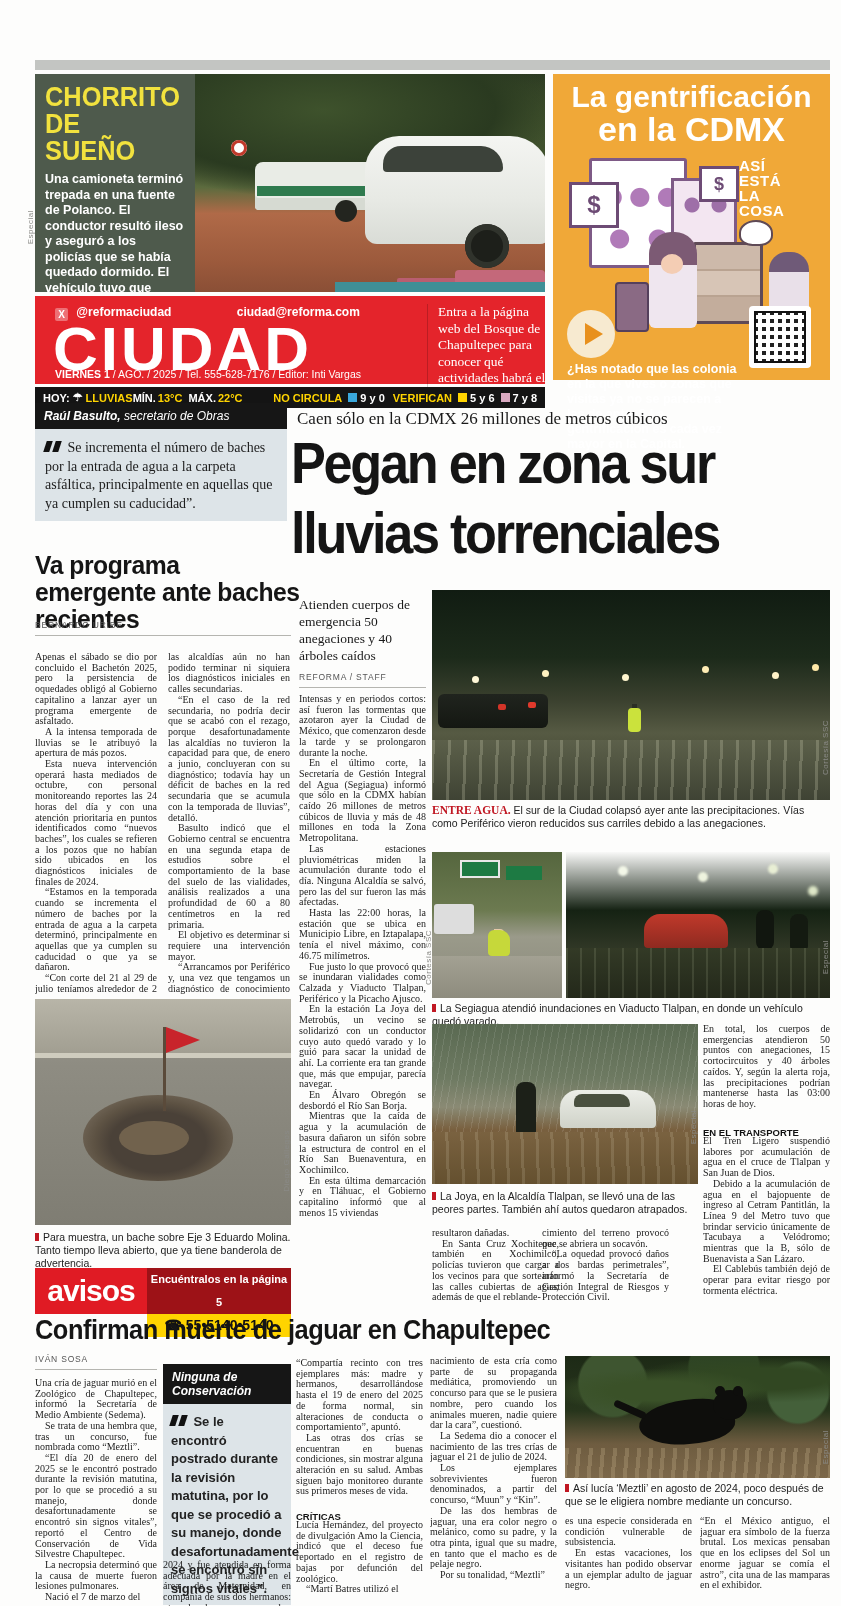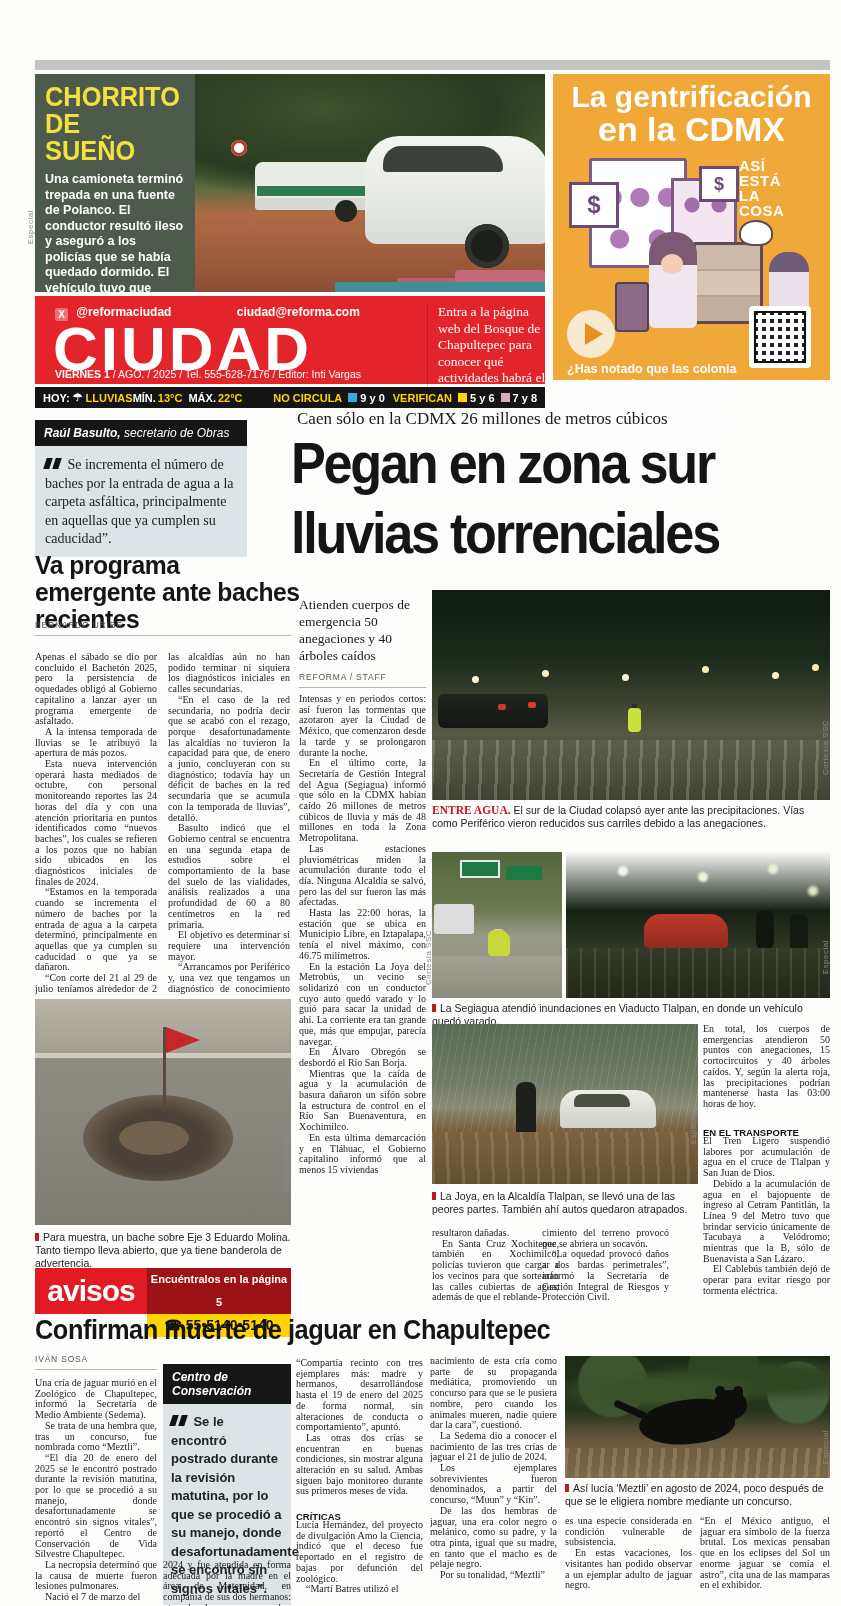--- a/index.html
+++ b/index.html
@@ -151,21 +151,21 @@
     <span class="wx-y">NO CIRCULA</span>
     <span class="sq" style="background:#3aa8dc;"></span>
     <span>9 y 0</span>
     <span class="wx-y" style="margin-left:8px;">VERIFICAN</span>
     <span class="sq" style="background:#ffd400;"></span>
     <span>5 y 6</span>
     <span class="sq" style="background:#d9a9c0;"></span>
     <span>7 y 8</span>
   </div>
 
-  <div class="abs" style="left:35px;top:420px;width:212px;">
+  <div class="abs" style="left:35px;top:403px;width:252px;">
     <div class="qhead">
       <b>Raúl Basulto,</b><span> secretario de Obras</span>
     </div>
     <div class="qbody">
       <span class="qmarks"><span></span><span></span></span>
       <span class="qtext-serif">Se incrementa el número de baches por la entrada de agua a la carpeta asfáltica, principalmente en aquellas que ya cumplen su caducidad”.</span>
     </div>
   </div>
 
   <div class="hl abs" style="left:35px;top:552px;width:280px;font-size:26px;line-height:27px;letter-spacing:-.5px;transform:scaleX(.95);">Va programa emergente ante baches recientes</div>
@@ -215,20 +215,21 @@
     <div>lluvias torrenciales</div>
   </div>
 
   <div class="deck abs" style="left:299px;top:596px;width:127px;">Atienden cuerpos de emergencia 50 anegaciones y 40 árboles caídos</div>
   <div class="byline abs" style="left:299px;top:672px;width:127px;">REFORMA / STAFF</div>
   <div class="body-text abs" style="left:299px;top:694px;width:127px;height:626px;">
       <p>Intensas y en periodos cortos: así fueron las tormentas que azotaron ayer la Ciudad de México, que comenzaron desde la tarde y se prolongaron durante la noche.</p>
       <p>En el último corte, la Secretaría de Gestión Integral del Agua (Segiagua) informó que sólo en la CDMX habían caído 26 millones de metros cúbicos de lluvia y más de 48 millones en toda la Zona Metropolitana.</p>
       <p>Las estaciones pluviométricas miden la acumulación durante todo el día. Ninguna Alcaldía se salvó, pero las del sur fueron las más afectadas.</p>
       <p>Hasta las 22:00 horas, la estación que se ubica en Municipio Libre, en Iztapalapa, tenía el nivel máximo, con 46.75 milímetros.</p>
+      <p>Fue justo lo que provocó que se inundaran vialidades como Calzada y Viaducto Tlalpan, Periférico y la Picacho Ajusco.</p>
       <p>En la estación La Joya del Metrobús, un vecino se solidarizó con un conductor cuyo auto quedó varado y lo guió para sacar la unidad de ahí. La corriente era tan grande que, más que empujar, parecía navegar.</p>
       <p>En Álvaro Obregón se desbordó el Río San Borja.</p>
       <p>Mientras que la caída de agua y la acumulación de basura dañaron un sifón sobre la estructura de control en el Río San Buenaventura, en Xochimilco.</p>
       <p>En esta última demarcación y en Tláhuac, el Gobierno capitalino informó que al menos 15 viviendas</p>
     </div>
 
   <div class="photo" style="left:432px;top:590px;width:398px;height:210px;background:linear-gradient(180deg,#111c12 0%,#1c2a1a 32%,#3a402e 52%,#565a43 68%,#454936 84%,#33372a 100%);">
     <div class="shape" style="left:40px;top:86px;width:7px;height:7px;border-radius:50%;background:#fff8d8;box-shadow:70px -6px 0 #fff2c0,150px -2px 0 #fff6cf,230px -10px 0 #ffedb5,300px -4px 0 #fff3c8,340px -12px 0 #ffe9a8;filter:blur(.4px);"></div>
     <div class="shape" style="left:6px;top:104px;width:110px;height:34px;background:linear-gradient(180deg,#20241e,#141712);border-radius:6px;box-shadow:8px 44px 0 -4px #1b1f19;"></div>
     <div class="shape" style="left:96px;top:112px;width:8px;height:6px;border-radius:2px;background:#e0392c;box-shadow:-30px 2px 0 #d33428,16px 46px 0 #c52f24;"></div>
@@ -294,21 +295,21 @@
   <div class="body-text abs" style="left:35px;top:1378px;width:122px;height:224px;">
       <p>Una cría de jaguar murió en el Zoológico de Chapultepec, informó la Secretaría de Medio Ambiente (Sedema).</p>
       <p>Se trata de una hembra que, tras un concurso, fue nombrada como “Meztli”.</p>
       <p>“El día 20 de enero del 2025 se le encontró postrado durante la revisión matutina, por lo que se procedió a su manejo, donde desafortunadamente se encontró sin signos vitales”, reportó el Centro de Conservación de Vida Silvestre Chapultepec.</p>
       <p>La necropsia determinó que la causa de muerte fueron lesiones pulmonares.</p>
       <p>Nació el 7 de marzo del</p>
     </div>
 
   <div class="abs" style="left:163px;top:1364px;width:128px;">
     <div class="qhead">
-      <b><div>Centro de</div><div>Conservación</div></b>
+      <b><div>Ninguna de</div><div>Conservación</div></b>
     </div>
     <div class="qbody" style="padding:8px;">
       <span class="qmarks"><span></span><span></span></span>
       <span class="qtext-sans">Se le encontró postrado durante la revisión matutina, por lo que se procedió a su manejo, donde desafortunadamente se encontró sin signos vitales”.</span>
     </div>
   </div>
   <div class="body-text abs" style="left:163px;top:1560px;width:128px;height:46px;">
       <p>2024 y fue atendida en forma adecuada por la madre en el área de Maternidad, en compañía de sus dos hermanos: otra hembra y un macho, agregó.</p>
     </div>
 

